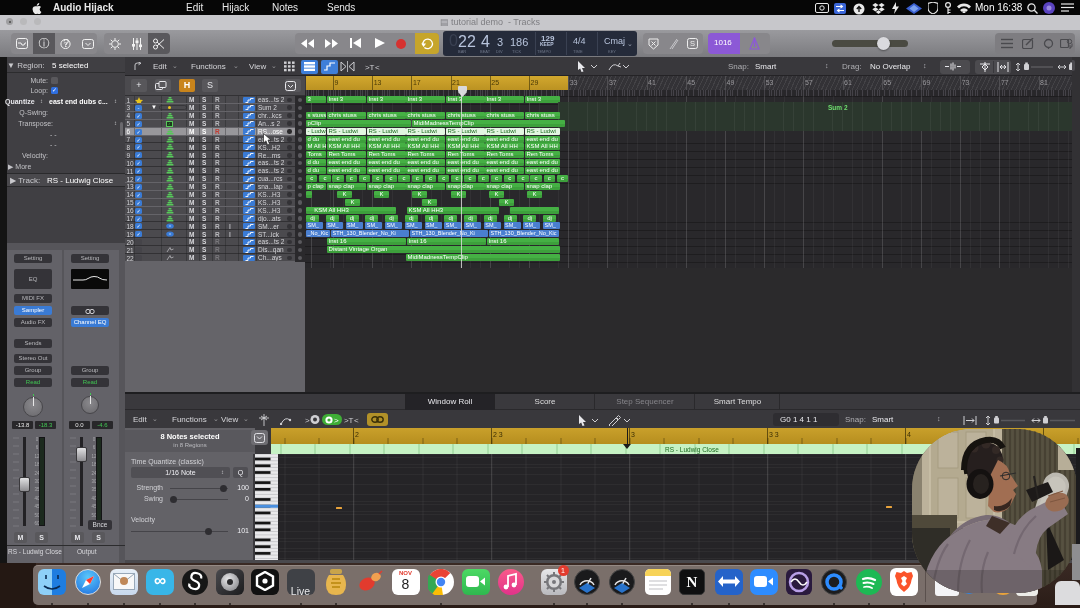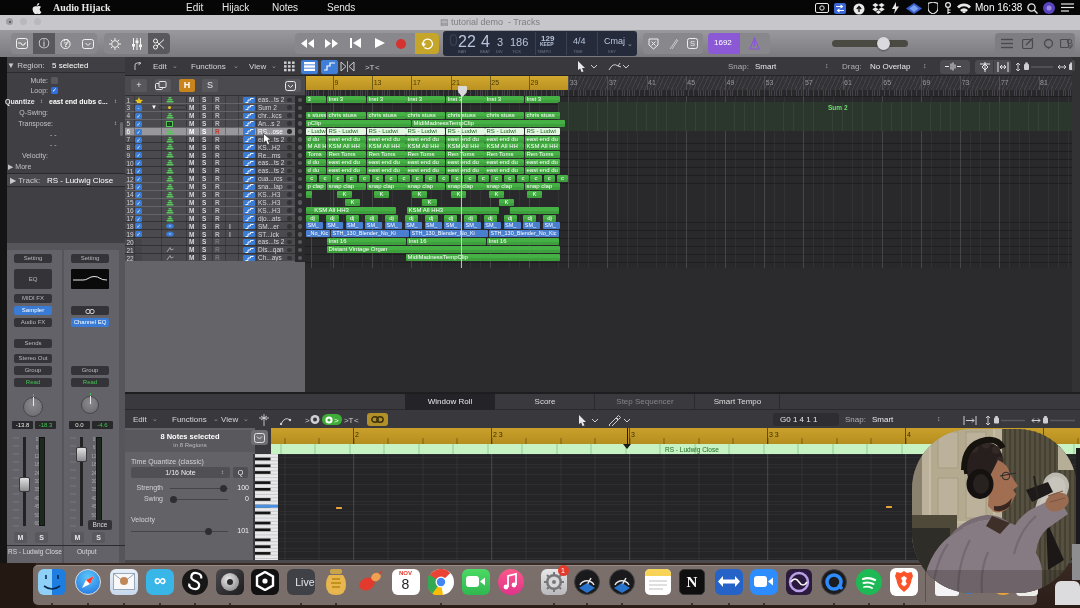--- a/index.html
+++ b/index.html
@@ -8,21 +8,21 @@
   body { font-family:"Liberation Sans", sans-serif; position:relative; }
   .abs { position:absolute; }
 </style>
 </head>
 <body>
 
 <div class="abs" id="menubar" style="left:0;top:0;width:1080px;height:15px;background:#060606;color:#e8e8e8;font-size:10px;line-height:15px;">
   <svg class="abs" style="left:32px;top:2.5px;" width="10" height="11" viewBox="0 0 10 11">
       <path d="M7.2 0 Q7.4 1.1 6.6 2 Q5.8 2.9 4.8 2.8 Q4.6 1.8 5.4 0.9 Q6.2 0 7.2 0 Z M4.9 3.3 Q5.9 3.3 6.9 3.1 Q8.2 3 9 4.1 Q7.6 5 7.7 6.5 Q7.8 8.2 9.4 8.9 Q8.9 10 8.2 10.7 Q7.4 11.4 6.4 10.9 Q5.4 10.4 4.4 10.9 Q3.4 11.5 2.5 10.6 Q0.8 8.9 0.6 6.5 Q0.4 4.5 1.6 3.7 Q2.5 3.1 3.6 3.2 Q4.3 3.3 4.9 3.3 Z" fill="#e8e8e8"></path>
     </svg>
-  <span class="abs" style="left:53px;font-weight:bold;font-family:Liberation Serif, serif;">Audio Hijack</span>
+  <span class="abs" style="left:53px;font-weight:bold;">Audio Hijack</span>
   <span class="abs" style="left:120px;margin-top:24px;">Session</span>
   <span class="abs" style="left:186px;">Edit</span>
   <span class="abs" style="left:222px;">Hijack</span>
   <span class="abs" style="left:272px;">Notes</span>
   <span class="abs" style="left:327px;">Sends</span>
   <span class="abs" style="left:975px;color:#fff;">Mon 16:38</span>
 </div>
 <div class="abs" id="menuicons">
     <div class="abs" style="left: 815px; top: 3px; width: 14px; height: 10px;">
       <svg width="14" height="10">
@@ -244,21 +244,21 @@
       </svg>
     </div>
     <div class="abs" style="left: 687px; top: 8px; width: 11px; height: 11px;">
       <svg width="11" height="11">
         <rect x="0.5" y="0.5" width="10" height="10" rx="2" fill="none" stroke="#eee"></rect>
         <text x="5.5" y="8" font-size="7.5" fill="#eee" text-anchor="middle">S</text>
       </svg>
     </div>
     <div class="abs" style="left: 708px; top: 3px; width: 62px; height: 21px; background: rgb(136, 135, 139); border-radius: 4px;"></div>
     <div class="abs" style="left: 708px; top: 3px; width: 32px; height: 21px; background: rgb(140, 89, 214); border-radius: 4px 0px 0px 4px;"></div>
-    <div class="abs" style="left: 714px; top: 8px; font-size: 8px; color: rgb(255, 255, 255);">1692</div>
+    <div class="abs" style="left: 714px; top: 8px; font-size: 8px; color: rgb(255, 255, 255);">1016</div>
     <div class="abs" style="left: 748px; top: 7px; width: 13px; height: 13px;">
       <svg width="13" height="13">
         <path d="M6.5 1 L11 12 H2 Z" fill="none" stroke="#8c59d6" stroke-width="1.2"></path>
         <rect x="5.7" y="1" width="1.6" height="9" fill="#8c59d6"></rect>
       </svg>
     </div>
     <div class="abs" style="left: 832px; top: 10px; width: 76px; height: 7px; background: rgb(74, 74, 66); border-radius: 4px;"></div>
     <div class="abs" style="left: 877px; top: 7px; width: 13px; height: 13px; background: rgb(218, 218, 222); border-radius: 50%; box-shadow: rgba(0, 0, 0, 0.4) 0px 1px 2px;"></div>
     <div class="abs" style="left: 995px; top: 3px; width: 80px; height: 21px; background: rgb(126, 125, 129); border-radius: 4px;"></div>
     <div class="abs" style="left: 1001px; top: 8px; width: 12px; height: 11px;">
@@ -1572,21 +1572,21 @@
       <div class="abs" style="left: 0px; top: 1px; width: 28px; height: 26px; border-radius: 6px; background: rgb(17, 17, 17);"></div>
       <div class="abs" style="left: 4px; top: 3px; width: 20px; height: 20px;">
         <svg width="20" height="20">
           <polygon points="10,1 18,5.5 18,14.5 10,19 2,14.5 2,5.5" fill="none" stroke="#fff" stroke-width="2.4"></polygon>
           <circle cx="10" cy="10" r="2.6" fill="#fff"></circle>
         </svg>
       </div>
     </div>
     <div class="abs" style="left: 286.5px; top: 5px; width: 28px; height: 28px;">
       <div class="abs" style="left: 0px; top: 1px; width: 28px; height: 26px; border-radius: 6px; background: rgb(63, 65, 70);"></div>
-      <div class="abs" style="left: 0px; top: 7px; width: 28px; height: 14px; color: rgb(232, 232, 234); font-size: 10.5px; line-height: 14px; text-align: right;">Live</div>
+      <div class="abs" style="left: 0px; top: 16px; width: 28px; height: 14px; color: rgb(232, 232, 234); font-size: 10.5px; line-height: 14px; text-align: center;">Live</div>
     </div>
     <div class="abs" style="left: 322px; top: 5px; width: 28px; height: 28px;">
       <div class="abs" style="left: 4px; top: 1px; width: 20px; height: 27px;">
         <svg width="20" height="27">
           <rect x="4" y="0" width="12" height="5" rx="2" fill="#c9a44a"></rect>
           <path d="M3 6 q-3 4 -3 10 q0 10 10 10 q10 0 10 -10 q0 -6 -3 -10 Z" fill="#e8b64e"></path>
           <path d="M6 10 h8 M5 14 h10 M6 18 h8" stroke="#b8860b" stroke-width="1.5"></path>
         </svg>
       </div>
     </div>

